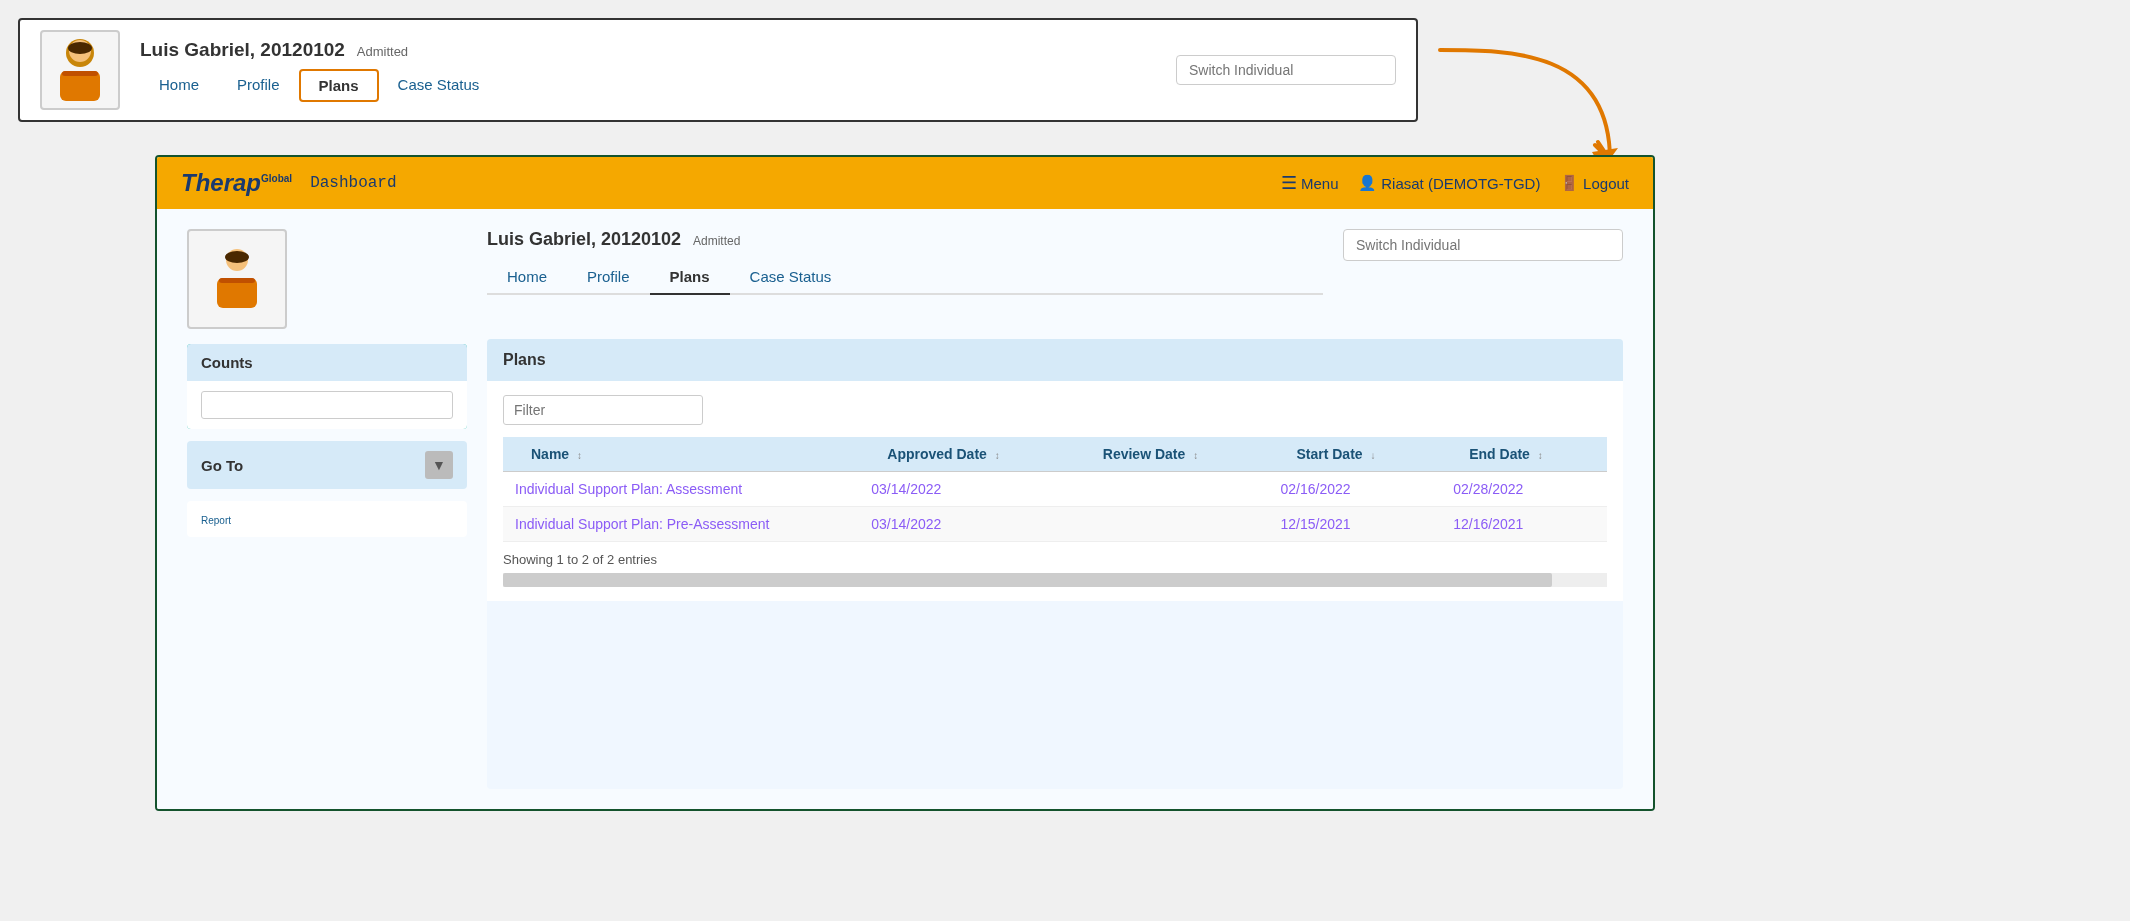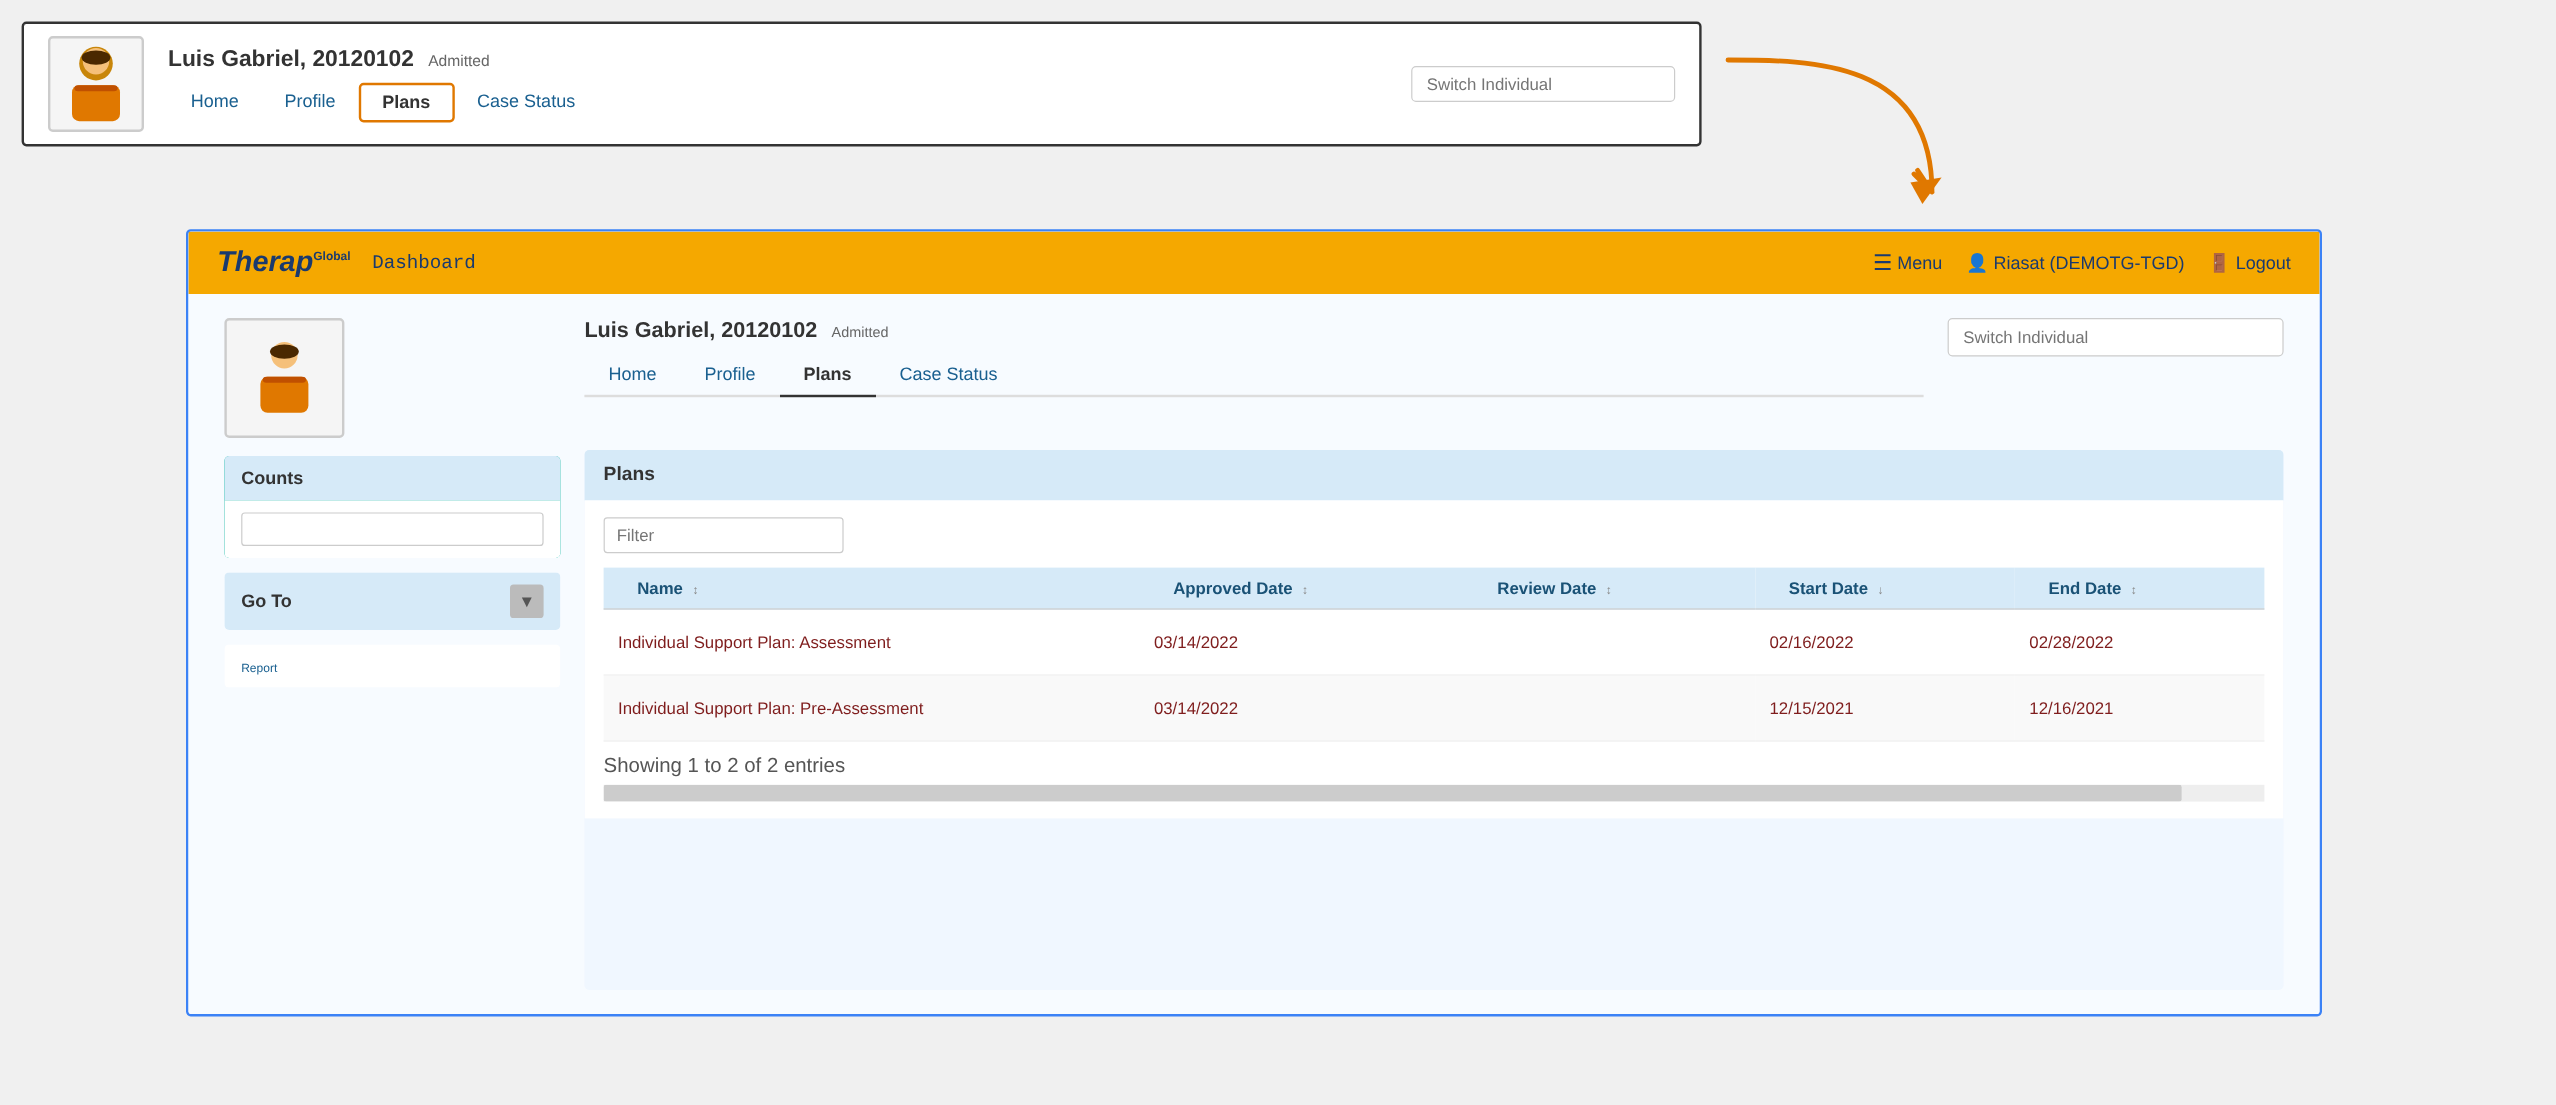--- a/index.html
+++ b/index.html
@@ -49,26 +49,25 @@
       top: 30px;
       left: 1430px;
       width: 200px;
       height: 200px;
     }
 
     
     .main-app {
       position: absolute;
       top: 155px; left: 155px;
-      width: 1780px;
-      border: 2px solid #3b82f6;
+      width: 1500px;
+      border: 2px solid #14532d;
       border-radius: 4px;
       background: #fff;
       overflow: hidden;
-      margin-top: 36px;
     }
 
     
     .app-header {
       background: #f5a800;
       padding: 0 24px;
       height: 52px;
       display: flex;
       align-items: center;
       justify-content: space-between;
@@ -204,29 +203,29 @@
       text-align: left;
       color: #1a5276;
       font-weight: bold;
       border-bottom: 1px solid #ccc;
       cursor: pointer;
     }
     .plans-table th .sort-arrows {
       font-size: 10px; color: #888; margin-left: 4px;
     }
     .plans-table td {
-      padding: 19px 12px;
+      padding: 9px 12px;
       border-bottom: 1px solid #eee;
-      color: #7f1d1d;
+      color: #8b5cf6;
     }
     .plans-table tr:nth-child(even) td { background: #f9f9f9; }
 
     .showing-text {
       margin-top: 10px;
-      font-size: 17px;
+      font-size: 13px;
       color: #555;
     }
 
     
     .scroll-bar-area {
       background: #eee;
       height: 14px;
       border-radius: 0;
       margin-top: 6px;
       position: relative;

